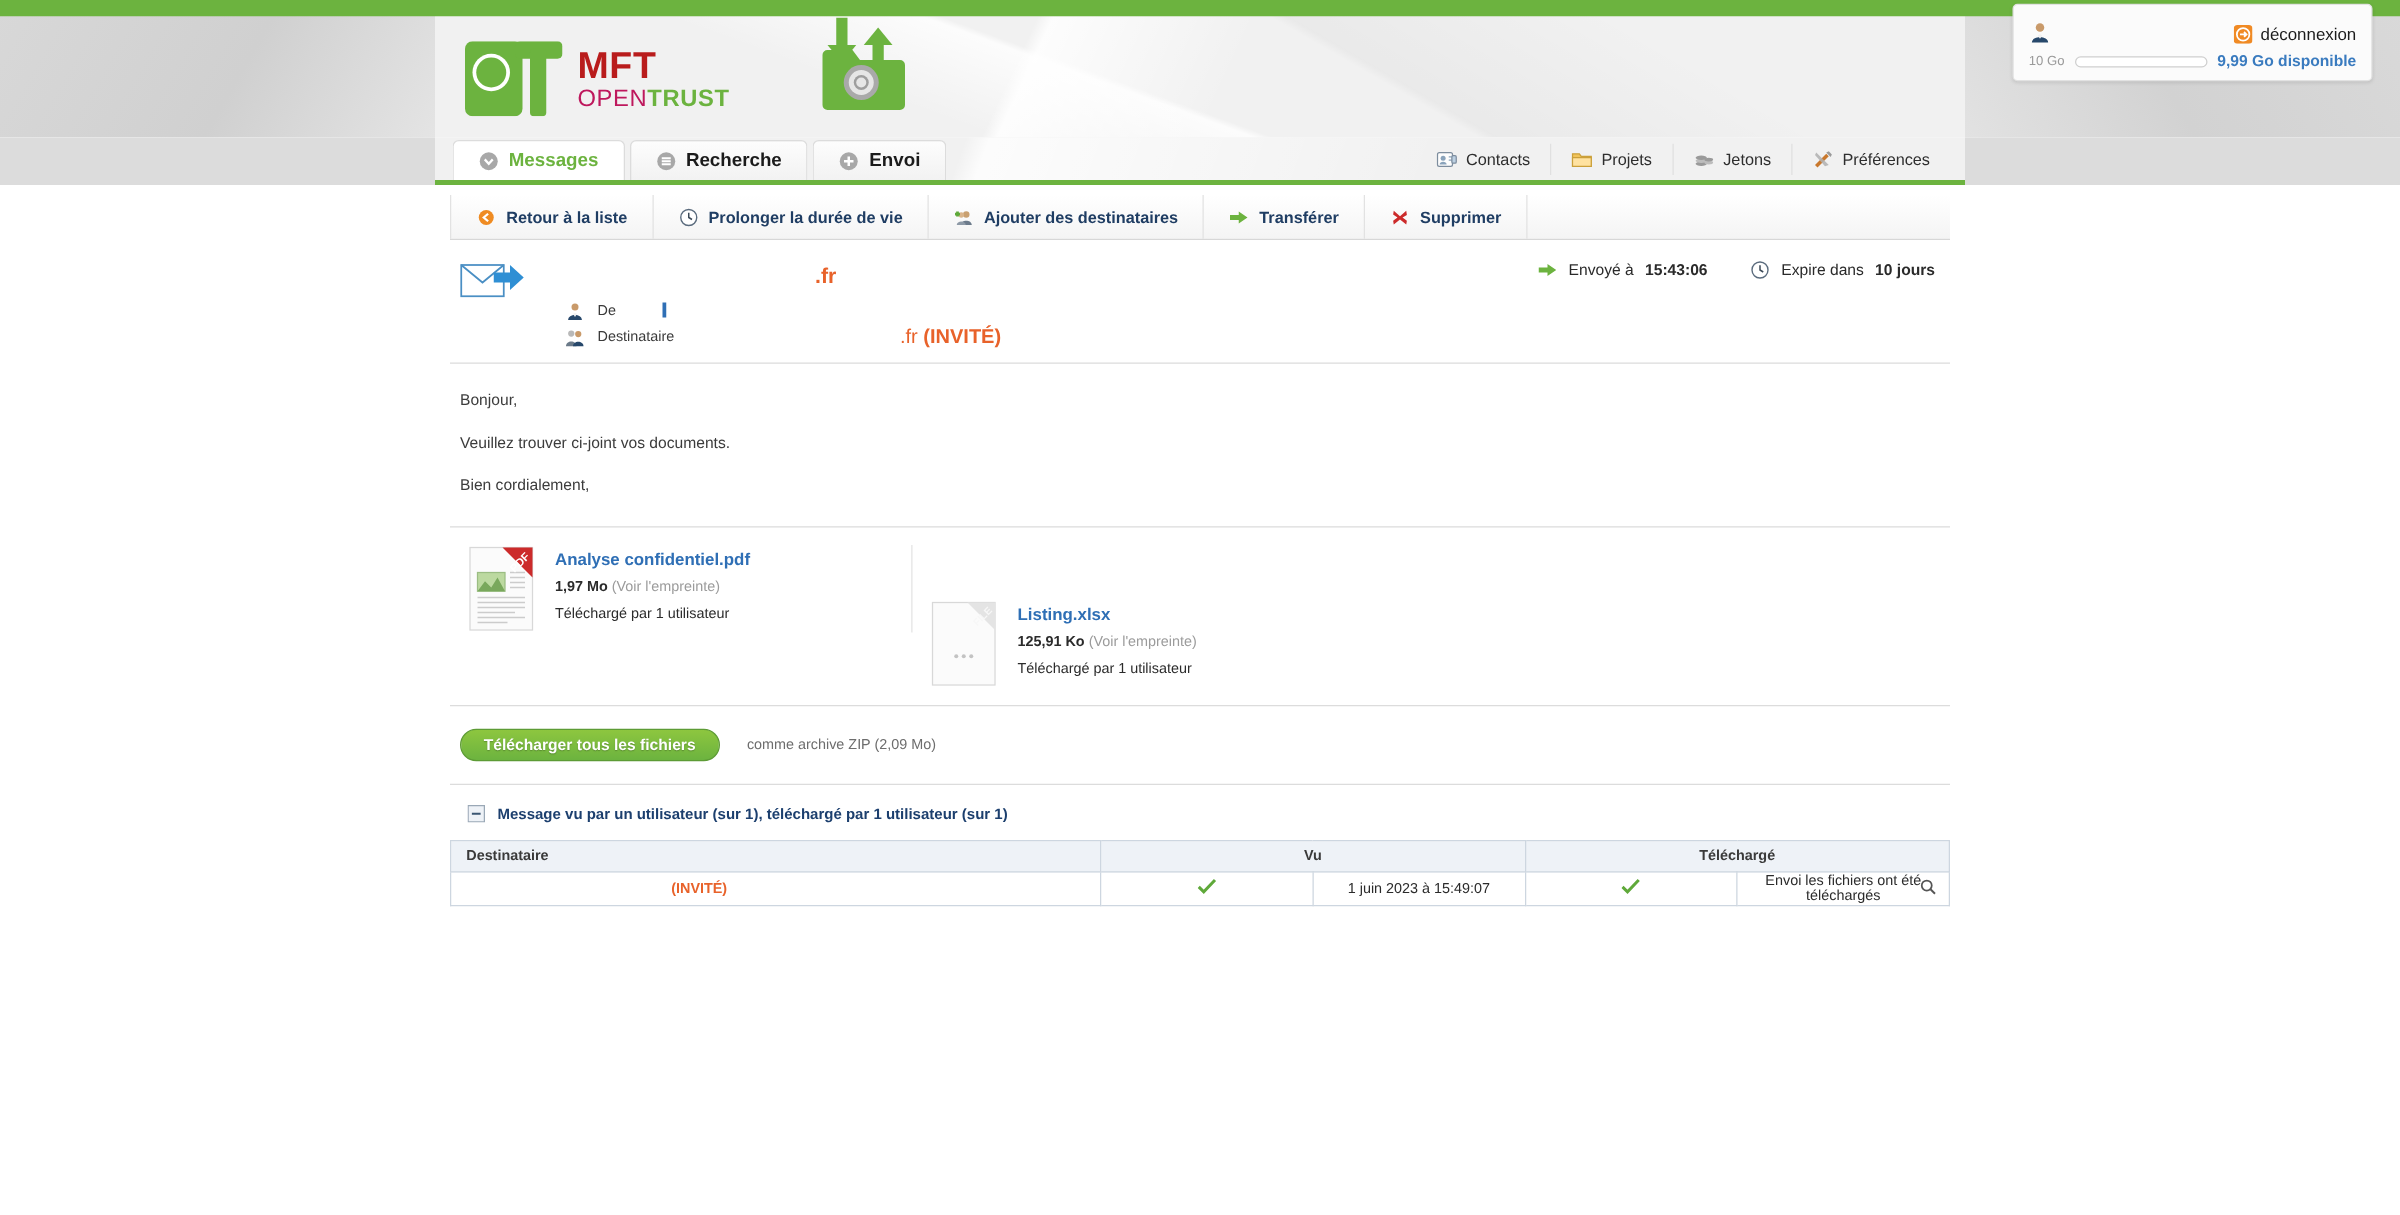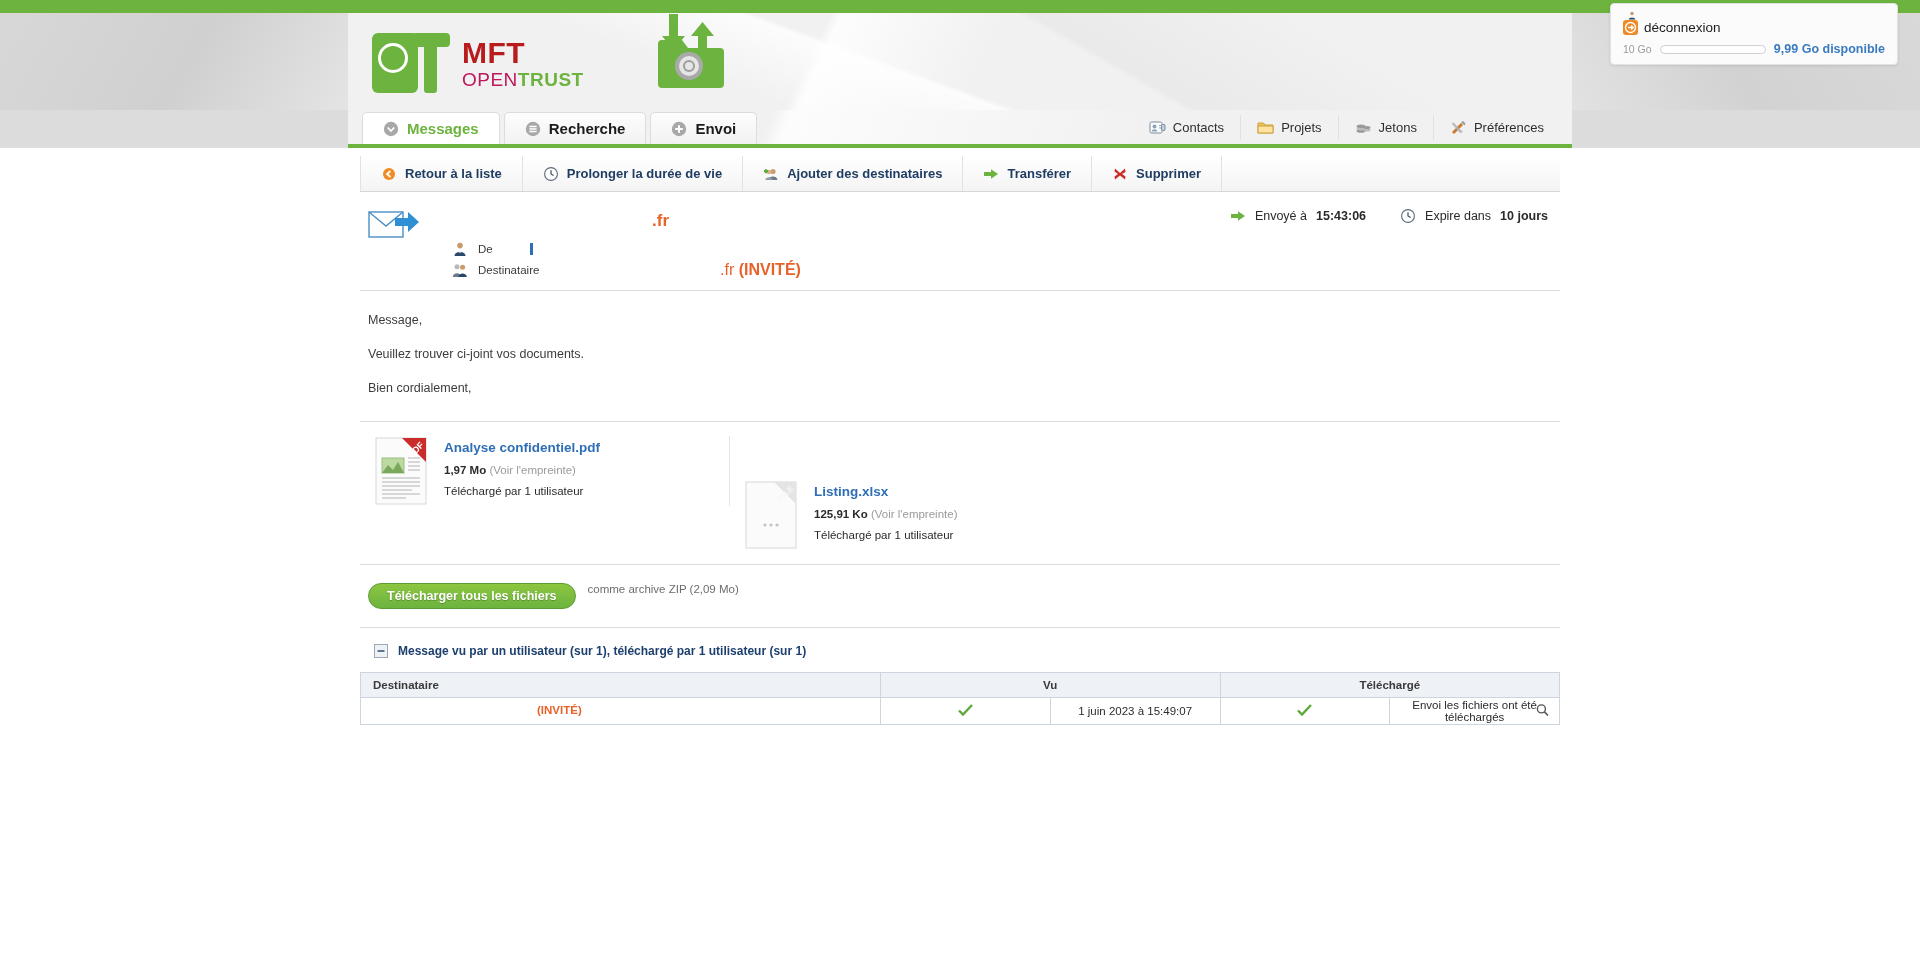--- a/index.html
+++ b/index.html
@@ -59,21 +59,21 @@
   
   .userbox {
     position: absolute; right: 22px; top: 3px;
     width: 288px; height: 62px;
     background: #fbfbfb;
     border: 1px solid #e2e2e2;
     border-radius: 4px;
     box-shadow: 0 1px 3px rgba(0,0,0,.10);
     padding: 7px 12px 0 12px;
   }
-  .userbox-top { display:flex; align-items:flex-start; justify-content:space-between; height:24px;flex-direction:column; }
+  .userbox-top { display:flex; align-items:flex-end; justify-content:space-between; height:24px; }
   .userbox-avatar { width:18px; height:18px; }
   .logout-link { display:flex; align-items:center; gap:6px; cursor:pointer; }
   .logout-label { font-size: 13.5px; color:#1b1b1b; }
   .logout-icon { width:15px; height:15px; }
   .quota-row { display:flex; align-items:center; gap:8px; margin-top:7px; }
   .quota-total { font-size: 10.5px; color:#9a9a9a; }
   .quota-bar {
     flex: 1; height: 9px; border-radius: 5px;
     border: 1px solid #cfcfcf; background: #fff;
   }
@@ -173,21 +173,21 @@
   .attach-info { padding-top: 4px; }
   .attach-name {
     font-size: 13.5px; font-weight: bold; color:#2f6fb5; cursor:pointer; margin-bottom: 9px;
   }
   .attach-size { font-size: 11.5px; margin-bottom: 9px; }
   .attach-size b { color:#2b2b2b; }
   .attach-size .hash { color:#9b9b9b; cursor:pointer; }
   .attach-dl { font-size: 11.5px; color:#2b2b2b; }
 
   
-  .dl-row { display:flex; align-items:flex-start; gap: 12px; padding: 18px 0 18px 8px; border-bottom: 1px solid #dcdcdc; }
+  .dl-row { display:flex; align-items:center; gap: 22px; padding: 18px 0 18px 8px; border-bottom: 1px solid #dcdcdc; }
   .dl-btn {
     display:inline-flex; align-items:center; justify-content:center;
     height: 26px; padding: 0 18px;
     background: linear-gradient(#8dc63f,#6cb33f);
     border: 1px solid #5d9b35; border-radius: 13px;
     color: #fff; font-size: 12.5px; font-weight: bold;
     text-shadow: 0 1px 1px rgba(0,0,0,.25);
     cursor: pointer;
   }
   .dl-note { font-size: 11.5px; color:#6d6d6d; }
@@ -437,21 +437,21 @@
           <circle cx="8" cy="8" r="6.4" fill="#fff" stroke="#5a6b7d" stroke-width="1.1"></circle>
           <path d="M8,4.2 V8 L10.6,9.6" fill="none" stroke="#3c4a58" stroke-width="1.2"></path>
         </svg>
         <span>Expire dans</span>
         <b>10 jours</b>
       </div>
     </div>
   </div>
 
   <div class="msg-body">
-    <p>Message,</p>
+    <p>Bonjour,</p>
     <p>Veuillez trouver ci-joint vos documents.</p>
     <p>Bien cordialement,</p>
   </div>
 
   <div class="attachments">
     <div class="attach">
       <svg class="attach-thumb" viewBox="0 0 56 70">
         <rect x="2" y="2" width="50" height="66" fill="#fbfbfb" stroke="#d8d8d8"></rect>
         <rect x="8" y="22" width="22" height="15" fill="#bcd9a0" stroke="#9bbd83"></rect>
         <path d="M8,37 L14,29 L19,34 L24,26 L30,37 z" fill="#79a85c"></path>

